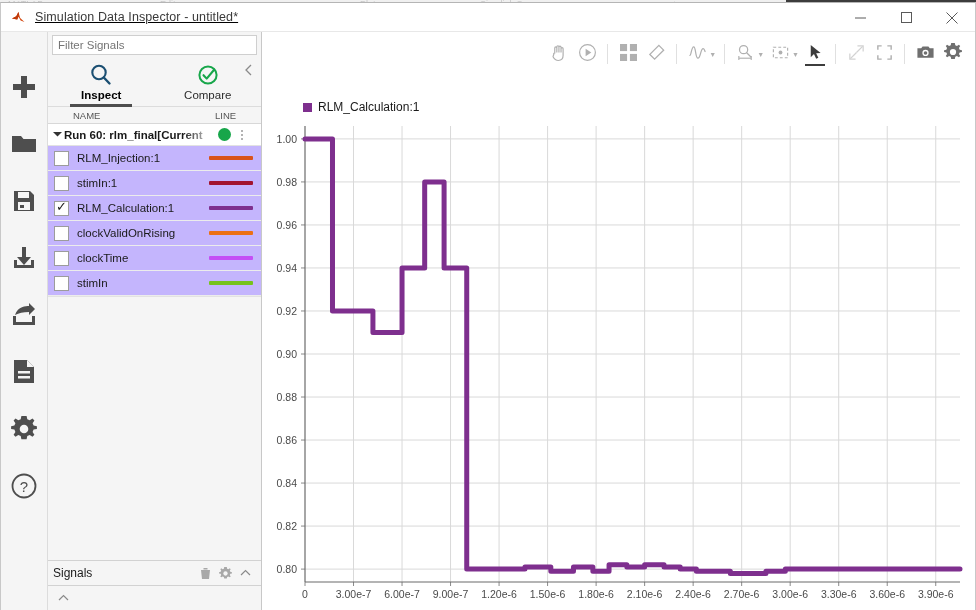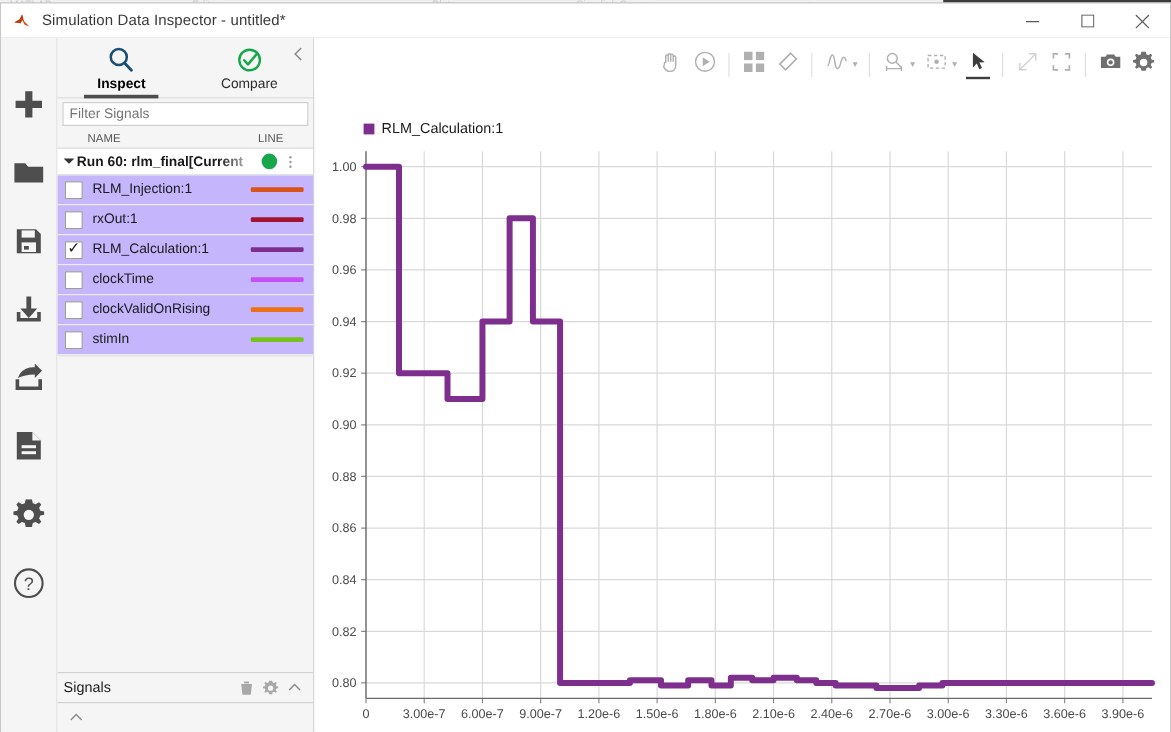--- a/index.html
+++ b/index.html
@@ -30,21 +30,21 @@
     background: #ffffff;
     border: 1px solid #c8c8c8;
     border-top: 1px solid #b5b5b5;
   }
 
   
   #titlebar {
     position: relative; height: 29px; width: 100%;
     background: #ffffff;
     border-bottom: 1px solid #e8e8e8;
-    display: flex; align-items: center;
+    display: flex; align-items: center; text-decoration: underline;
   }
   #app-icon {
     width: 16px; height: 16px; margin-left: 10px; margin-right: 8px;
     position: relative; flex: 0 0 auto;
   }
   #title-text {
     font-size: 12.5px; color: #3a3a3a; letter-spacing: .1px;
   }
   .win-btns { margin-left: auto; display: flex; height: 100%; }
   .win-btn {
@@ -322,20 +322,24 @@
           <svg width="26" height="26" viewBox="0 0 26 26">
             <circle cx="13" cy="13" r="11.5" fill="none" stroke="#4e4e4e" stroke-width="1.8"></circle>
             <text x="13" y="19" font-size="15" text-anchor="middle" fill="#4e4e4e" font-family="Liberation Sans, sans-serif">?</text>
           </svg>
         </span>
       </div>
     </div>
 
     <div id="sigpanel">
 
+      <div id="filter-wrap">
+        <input id="filter-input" type="text" placeholder="Filter Signals" style="">
+      </div>
+
       <div id="tabs">
         <div class="tab active">
           <span class="tab-icon">
             <svg width="24" height="24" viewBox="0 0 24 24">
               <circle cx="10" cy="9.5" r="6.7" fill="none" stroke="#1b4f72" stroke-width="2.1"></circle>
               <line x1="14.8" y1="14.5" x2="20.5" y2="20.5" stroke="#1b4f72" stroke-width="2.4" stroke-linecap="round"></line>
             </svg>
           </span>
           <span class="tab-label">Inspect</span>
         </div>
@@ -348,24 +352,20 @@
           </span>
           <span class="tab-label">Compare</span>
         </div>
         <div id="collapse-btn">
           <svg width="10" height="12" viewBox="0 0 10 12">
               <path d="M7 1 L2 6 L7 11" fill="none" stroke="#8a8a8a" stroke-width="1.3"></path>
             </svg>
         </div>
       </div>
 
-      <div id="filter-wrap">
-        <input id="filter-input" type="text" placeholder="Filter Signals" style="">
-      </div>
-
       <div id="col-head">
         <span class="ch-name">NAME</span>
         <span class="ch-line">LINE</span>
       </div>
 
       <div id="run-row">
         <span class="caret">
           <svg width="9" height="6" viewBox="0 0 9 6">
               <path d="M0 1 L4.5 5.5 L9 1 z" fill="#333"></path>
             </svg>
@@ -382,44 +382,44 @@
       <div id="sig-list">
         <div class="sig-row">
           <span class="sig-check"></span>
           <span class="sig-name">RLM_Injection:1</span>
           <span class="sig-swatch-cell">
             <span class="sig-swatch" style="background:#D95319"></span>
           </span>
         </div>
         <div class="sig-row">
           <span class="sig-check"></span>
-          <span class="sig-name">rxOut:1</span>
+          <span class="sig-name">stimIn:1</span>
           <span class="sig-swatch-cell">
             <span class="sig-swatch" style="background:#A2142F"></span>
           </span>
         </div>
         <div class="sig-row">
           <span class="sig-check checked"></span>
           <span class="sig-name">RLM_Calculation:1</span>
           <span class="sig-swatch-cell">
             <span class="sig-swatch" style="background:#7E2F8E"></span>
           </span>
         </div>
         <div class="sig-row">
           <span class="sig-check"></span>
+          <span class="sig-name">clockValidOnRising</span>
+          <span class="sig-swatch-cell">
+            <span class="sig-swatch" style="background:#EC7014"></span>
+          </span>
+        </div>
+        <div class="sig-row">
+          <span class="sig-check"></span>
           <span class="sig-name">clockTime</span>
           <span class="sig-swatch-cell">
             <span class="sig-swatch" style="background:#C44FF5"></span>
-          </span>
-        </div>
-        <div class="sig-row">
-          <span class="sig-check"></span>
-          <span class="sig-name">clockValidOnRising</span>
-          <span class="sig-swatch-cell">
-            <span class="sig-swatch" style="background:#EC7014"></span>
           </span>
         </div>
         <div class="sig-row">
           <span class="sig-check"></span>
           <span class="sig-name">stimIn</span>
           <span class="sig-swatch-cell">
             <span class="sig-swatch" style="background:#77C31C"></span>
           </span>
         </div>
       </div>

